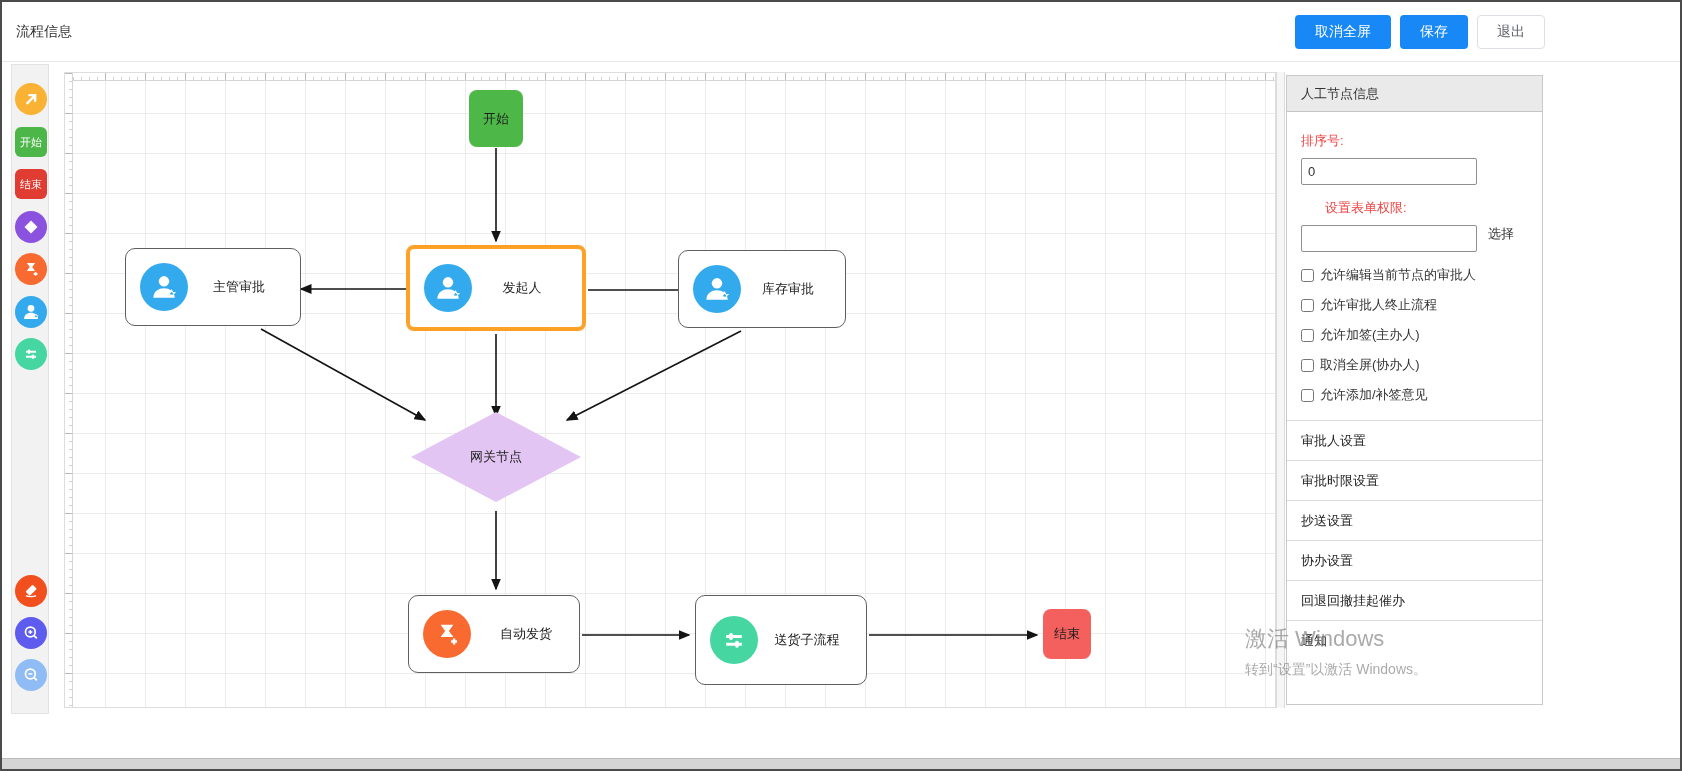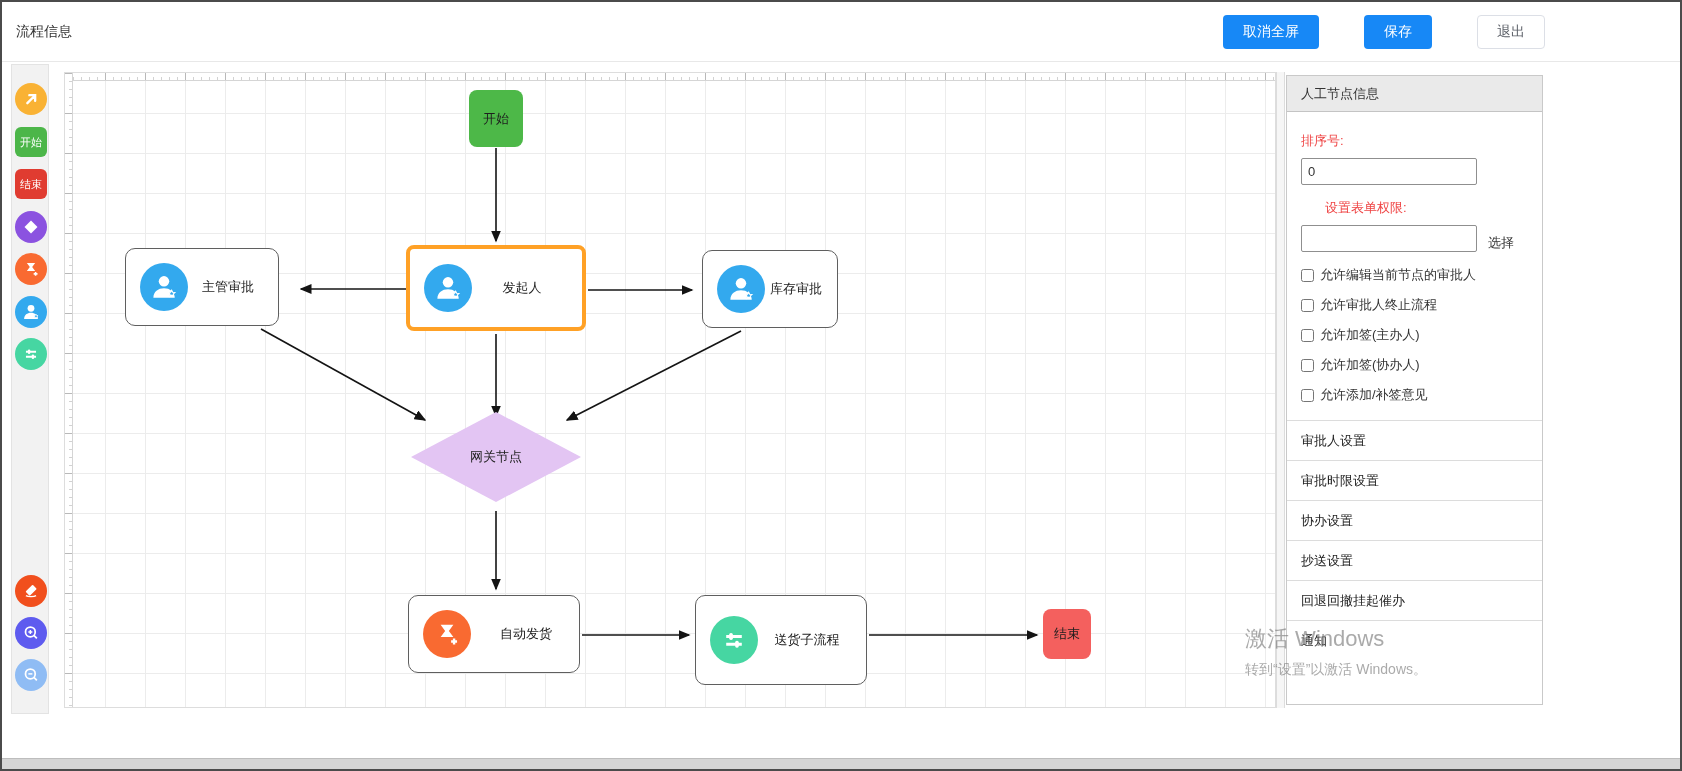--- a/index.html
+++ b/index.html
@@ -3,21 +3,21 @@
 <meta charset="utf-8">
 <style>
   * { margin:0; padding:0; box-sizing:border-box; }
   body { font-family:"Liberation Sans","DejaVu Sans",sans-serif; background:#fff; }
   .stage { position:relative; width:1682px; height:771px; background:#fff; border:2px solid #4b4b4b; overflow:hidden; }
 
   
   .header { position:absolute; left:0; top:0; width:100%; height:60px; background:#fff; border-bottom:1px solid #e8e8e8; display:flex; align-items:center; justify-content:space-between; padding:0 135px 0 14px; }
   .header-title { font-size:14px; color:#333; }
   .btn-row { display:flex; gap:9px; }
-  .btn { height:34px; border-radius:4px; font-size:14px; padding:0 19px; display:flex; align-items:center; justify-content:center; cursor:pointer; border:1px solid transparent; white-space:nowrap;margin-left:36px; }
+  .btn { height:34px; border-radius:4px; font-size:14px; padding:0 19px; display:flex; align-items:center; justify-content:center; cursor:pointer; border:1px solid transparent; white-space:nowrap; }
   .btn-primary { background:#1788f6; color:#fff; }
   .btn-plain { background:#fff; color:#5a5e66; border:1px solid #dcdfe6; }
 
   
   .toolbar { position:absolute; left:9px; top:62px; width:38px; height:650px; background:#f2f2f2; border:1px solid #e3e3e3; }
   .tool { position:absolute; left:3px; width:32px; height:32px; border-radius:50%; display:flex; align-items:center; justify-content:center; cursor:pointer; }
   .tool svg { display:block; }
   .tool-rect { position:absolute; left:3px; width:32px; height:30px; border-radius:6px; color:#fff; font-size:11px; display:flex; align-items:center; justify-content:center; cursor:pointer; letter-spacing:0; }
 
   
@@ -44,21 +44,21 @@
   
   .vscroll { position:absolute; left:1274px; top:70px; width:9px; height:636px; background:#f6f6f6; border-left:1px solid #dcdcdc; border-right:1px solid #dcdcdc; }
   .hscroll { position:absolute; left:0; bottom:0; width:100%; height:11px; background:#d5d5d5; border-top:1px solid #bdbdbd; }
 
   
   .panel { position:absolute; left:1284px; top:73px; width:257px; height:630px; background:#fff; border:1px solid #c9c9c9; overflow:hidden; }
   .panel-header { height:36px; background:#eaeaea; border-bottom:1px solid #c4c4c4; display:flex; align-items:center; padding-left:14px; font-size:13px; color:#333; }
   .panel-body { padding:12px 14px 0 14px; }
   .plabel { font-size:13px; color:#ef4444; margin:8px 0 8px 0; }
   .pinput { width:176px; height:27px; border:1px solid #8f8f8f; border-radius:2px; font-size:13px; padding:0 6px; color:#333; background:#fff; }
-  .perm-row { display:flex; align-items:flex-end; gap:11px; }
+  .perm-row { display:flex; align-items:flex-start; gap:11px; }
   .select-link { font-size:13px; color:#333; cursor:pointer; }
   .chk-row { display:flex; align-items:center; gap:6px; height:30px; font-size:13px; color:#333; }
   .chk-row input { width:13px; height:13px; }
   .sections { margin:10px -14px 0 -14px; }
   .sec { height:40px; border-top:1px solid #dcdcdc; display:flex; align-items:center; padding-left:14px; font-size:13px; color:#222; cursor:pointer; background:#fff; }
 
   
   .watermark { position:absolute; left:1243px; top:622px; z-index:60; pointer-events:none; color:rgba(118,118,118,.62); }
   .wm1 { font-size:22px; }
   .wm2 { font-size:14px; margin-top:7px; }
@@ -166,21 +166,21 @@
       <line x1="196" y1="256" x2="360" y2="347" marker-end="url(#arr)"></line>
       <line x1="431" y1="261" x2="431" y2="343" marker-end="url(#arr)"></line>
       <line x1="676" y1="258" x2="502" y2="347" marker-end="url(#arr)"></line>
       <line x1="431" y1="438" x2="431" y2="516" marker-end="url(#arr)"></line>
       <line x1="517" y1="562" x2="624" y2="562" marker-end="url(#arr)"></line>
       <line x1="804" y1="562" x2="972" y2="562" marker-end="url(#arr)"></line>
     </svg>
 
     <div class="simple-node" style="left:404px;top:17px;width:54px;height:57px;background:#4db848;">开始</div>
 
-    <div class="fnode" style="left:60px;top:175px;width:154px;height:78px;">
+    <div class="fnode" style="left:60px;top:175px;width:176px;height:78px;">
       <span class="nicon" style="background:#33a9ee;">
         <svg width="34" height="34" viewBox="0 0 24 24">
             <circle cx="12" cy="8" r="3.7" fill="#fff"></circle>
             <path d="M4.5 19.5c0-4.2 3.4-6.6 7.5-6.6s7.5 2.4 7.5 6.6z" fill="#fff"></path>
             <path d="M17.4 14.3l.7 1.4 1.6.2-1.2 1.1.3 1.6-1.4-.8-1.4.8.3-1.6-1.2-1.1 1.6-.2z" fill="#33a9ee" stroke="#fff" stroke-width="0.8"></path>
           </svg>
       </span>
       <span class="ntext">主管审批</span>
     </div>
 
@@ -188,21 +188,21 @@
       <span class="nicon" style="background:#33a9ee;">
         <svg width="34" height="34" viewBox="0 0 24 24">
             <circle cx="12" cy="8" r="3.7" fill="#fff"></circle>
             <path d="M4.5 19.5c0-4.2 3.4-6.6 7.5-6.6s7.5 2.4 7.5 6.6z" fill="#fff"></path>
             <path d="M17.4 14.3l.7 1.4 1.6.2-1.2 1.1.3 1.6-1.4-.8-1.4.8.3-1.6-1.2-1.1 1.6-.2z" fill="#33a9ee" stroke="#fff" stroke-width="0.8"></path>
           </svg>
       </span>
       <span class="ntext">发起人</span>
     </div>
 
-    <div class="fnode" style="left:637px;top:177px;width:136px;height:78px;">
+    <div class="fnode" style="left:613px;top:177px;width:168px;height:78px;">
       <span class="nicon" style="background:#33a9ee;">
         <svg width="34" height="34" viewBox="0 0 24 24">
             <circle cx="12" cy="8" r="3.7" fill="#fff"></circle>
             <path d="M4.5 19.5c0-4.2 3.4-6.6 7.5-6.6s7.5 2.4 7.5 6.6z" fill="#fff"></path>
             <path d="M17.4 14.3l.7 1.4 1.6.2-1.2 1.1.3 1.6-1.4-.8-1.4.8.3-1.6-1.2-1.1 1.6-.2z" fill="#33a9ee" stroke="#fff" stroke-width="0.8"></path>
           </svg>
       </span>
       <span class="ntext">库存审批</span>
     </div>
 
@@ -252,32 +252,32 @@
         <label class="chk-row">
           <input type="checkbox" style="">
           <span>允许审批人终止流程</span>
         </label>
         <label class="chk-row">
           <input type="checkbox" style="">
           <span>允许加签(主办人)</span>
         </label>
         <label class="chk-row">
           <input type="checkbox" style="">
-          <span>允许加签(协办人)</span>
+          <span>取消全屏(协办人)</span>
         </label>
         <label class="chk-row">
           <input type="checkbox" style="">
           <span>允许添加/补签意见</span>
         </label>
       </div>
       <div class="sections">
         <div class="sec">审批人设置</div>
         <div class="sec">审批时限设置</div>
+        <div class="sec">抄送设置</div>
         <div class="sec">协办设置</div>
-        <div class="sec">抄送设置</div>
         <div class="sec">回退回撤挂起催办</div>
         <div class="sec">通知</div>
       </div>
     </div>
   </div>
 
   <div class="watermark">
     <div class="wm1">激活 Windows</div>
     <div class="wm2">转到“设置”以激活 Windows。</div>
   </div>

